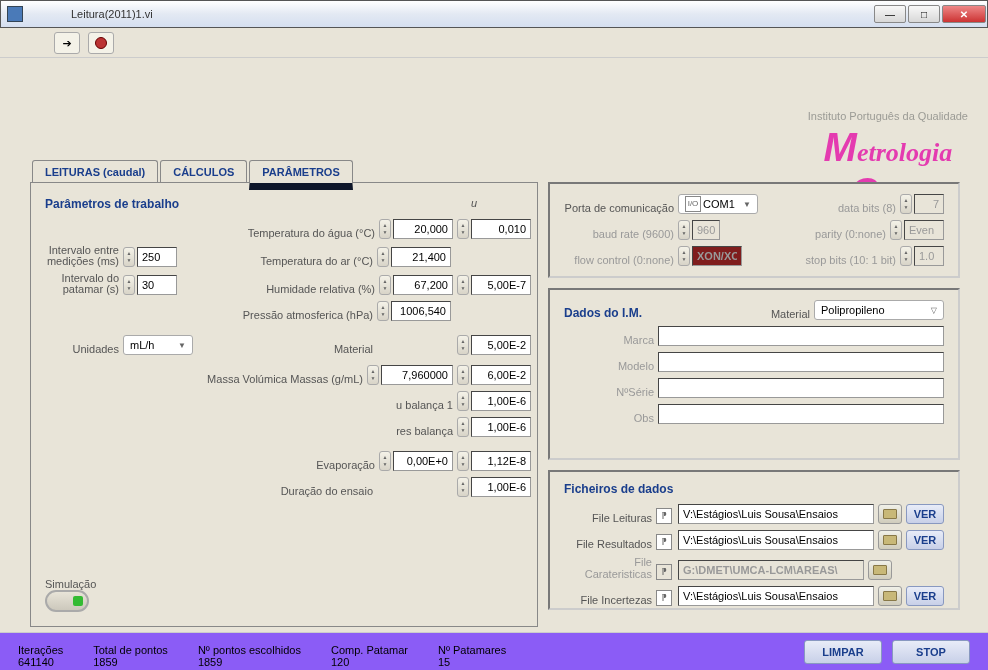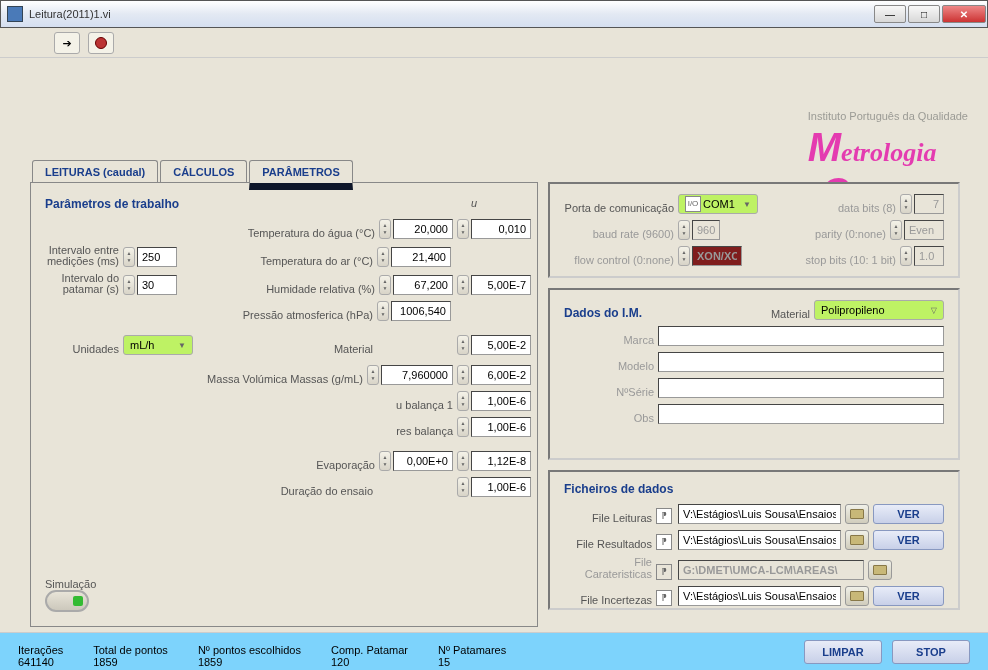--- a/index.html
+++ b/index.html
@@ -1,53 +1,53 @@
 <!DOCTYPE html>
 <html><head>
 <meta charset="utf-8">
 <style>
 * { box-sizing: border-box; margin: 0; padding: 0; font-family: Tahoma, sans-serif; font-size: 11px; }
 body { background: #e8e4d8; width: 988px; height: 670px; overflow: hidden; }
-.titlebar { background: linear-gradient(#fff,#e3e9f3 50%,#d5dff0); height: 28px; display: flex; align-items: center; border: 1px solid #555; }
+.titlebar { background: linear-gradient(#fff,#e3e9f3 50%,#d5dff0); height: 28px; display: flex; align-items: center; border: 1px solid #555; gap: 42px; }
 .titlebar .ticon { width: 16px; height: 16px; background: #4a7ab8; margin: 0 6px; border: 1px solid #345; }
 .titlebar .ttext { flex: 1; color: #333; }
 .winbtns { display: flex; }
 .winbtn { width: 32px; height: 18px; margin: 1px; border: 1px solid #888; background: linear-gradient(#f8f8f8,#d8d8d8); border-radius: 2px; display: flex; align-items: center; justify-content: center; font-size: 10px; font-family: Arial; }
 .winbtn.close { background: linear-gradient(#e88,#c33); color: #fff; width: 44px; font-weight: bold; }
 .toolbar { background: #e8e4d8; height: 30px; padding: 4px 10px; display: flex; gap: 8px; border-bottom: 1px solid #ccc; }
 .tbtn { width: 26px; height: 22px; border: 1px solid #aaa; background: #f4f2e8; border-radius: 3px; display: flex; align-items: center; justify-content: center; }
 .stopdot { width: 12px; height: 12px; background: #b33; border-radius: 50%; border: 1px solid #600; }
 .content { position: relative; padding: 14px; height: 575px; }
-.logo-area { position: absolute; right: 20px; top: 46px; text-align: left; color: #9b9b95; font-size: 18px; font-family: Georgia, serif; }
+.logo-area { position: absolute; right: 20px; top: 46px; text-align: center; color: #9b9b95; font-size: 18px; font-family: Georgia, serif; }
 .logo-area .brand { color: #e43bb0; font-family: "Times New Roman", serif; font-size: 26px; font-style: italic; font-weight: bold; }
 .logo-area .brand .big { font-size: 40px; }
 .tabs { position: absolute; left: 32px; top: 102px; display: flex; }
 .tab { padding: 5px 12px; border: 1px solid #888; background: #e8e4d8; color: #1a3e8c; font-weight: bold; border-bottom: none; margin-right: 2px; border-radius: 3px 3px 0 0; cursor: pointer; }
 .tab.active { background: #e8e4d8; border-bottom: 7px solid #0f172a; position: relative; z-index: 2; }
 .tabpanel { position: absolute; left: 30px; top: 124px; width: 508px; height: 445px; border: 1px solid #888; background: #e8e4d8; z-index: 1; }
 .sect-title { color: #1a3e8c; font-weight: bold; font-size: 12px; }
 .rightcol { position: absolute; left: 548px; top: 124px; width: 412px; }
 .box { border: 2px inset #ccc; background: #e8e4d8; padding: 10px 14px; margin-bottom: 10px; }
 .lbl { color: #555; text-align: right; }
 .lbl.dis { color: #999; }
 .numctl { display: inline-flex; align-items: center; }
 .spin { width: 12px; height: 20px; background: linear-gradient(#f4f2e8,#d8d4c8); border: 1px solid #aaa; border-radius: 3px; display: flex; flex-direction: column; font-size: 5px; color: #666; line-height: 7px; align-items: center; justify-content: center; }
 .numfield { width: 60px; height: 20px; background: #fff; border: 1px inset #999; text-align: right; padding: 0 4px; margin-left: 2px; font-size: 11px; }
 .numfield.wide { width: 72px; }
 .row { display: flex; align-items: flex-end; margin-bottom: 6px; gap: 4px; }
-.seldrop { display: inline-flex; align-items: center; background: #bef264; border: 1px solid #aaa; border-radius: 3px; height: 20px; padding: 0 6px; min-width: 70px; }
+.seldrop { display: inline-flex; align-items: center; background: #ffffff; border: 1px solid #aaa; border-radius: 3px; height: 20px; padding: 0 6px; min-width: 70px; }
 .seldrop .arr { font-size: 8px; margin-left: auto; color: #666; }
 .textfield { background: #fff; border: 1px inset #999; height: 20px; padding: 0 4px; font-size: 11px; }
 .textfield.dis { background: #e8e4d8; color: #999; }
 .simbtn { width: 44px; height: 22px; border-radius: 11px; background: linear-gradient(#e8e4d8,#ccc8bc); border: 2px solid #aaa; position: relative; }
 .simbtn::after { content: ""; position: absolute; right: 4px; top: 4px; width: 10px; height: 10px; background: #3b3; border-radius: 2px; }
 .filebtn { width: 24px; height: 20px; background: linear-gradient(#f0f0e8,#d0ccbc); border: 1px solid #999; border-radius: 3px; display: flex; align-items: center; justify-content: center; }
 .folder { width: 14px; height: 10px; background: #c8b878; border: 1px solid #887848; border-radius: 1px; }
-.verbtn { width: 71px; height: 20px; background: linear-gradient(#e8ecf8,#c8d0e8); border: 1px solid #8898c0; border-radius: 3px; color: #1a3e8c; font-weight: bold; display: flex; align-items: center; justify-content: center; }
-.statusbar { position: absolute; left: 0; right: 0; bottom: 0; height: 38px; padding: 2px 18px; display: flex; align-items: flex-end; gap: 30px; border-top: 1px solid #ccc; background: #7dd3fc; }
+.verbtn { width: 38px; height: 20px; background: linear-gradient(#e8ecf8,#c8d0e8); border: 1px solid #8898c0; border-radius: 3px; color: #1a3e8c; font-weight: bold; display: flex; align-items: center; justify-content: center; }
+.statusbar { position: absolute; left: 0; right: 0; bottom: 0; height: 38px; padding: 2px 18px; display: flex; align-items: flex-end; gap: 30px; border-top: 1px solid #ccc; background: #8b5cf6; }
 .statcol { display: flex; flex-direction: column; }
 .bigbtn { width: 78px; height: 24px; background: linear-gradient(#e8ecf8,#c8d0e8); border: 1px solid #8898c0; border-radius: 3px; color: #1a3e8c; font-weight: bold; display: flex; align-items: center; justify-content: center; }
 .ico-input { width: 16px; height: 16px; background: #fff; border: 1px solid #888; display: inline-block; vertical-align: middle; margin-right: 2px; font-size: 8px; text-align: center; line-height: 14px; color: #666; }
 </style>
 </head>
 <body>
 
 <div class="titlebar">
   <div class="ticon"></div>
   <div class="ttext">Leitura(2011)1.vi</div>

